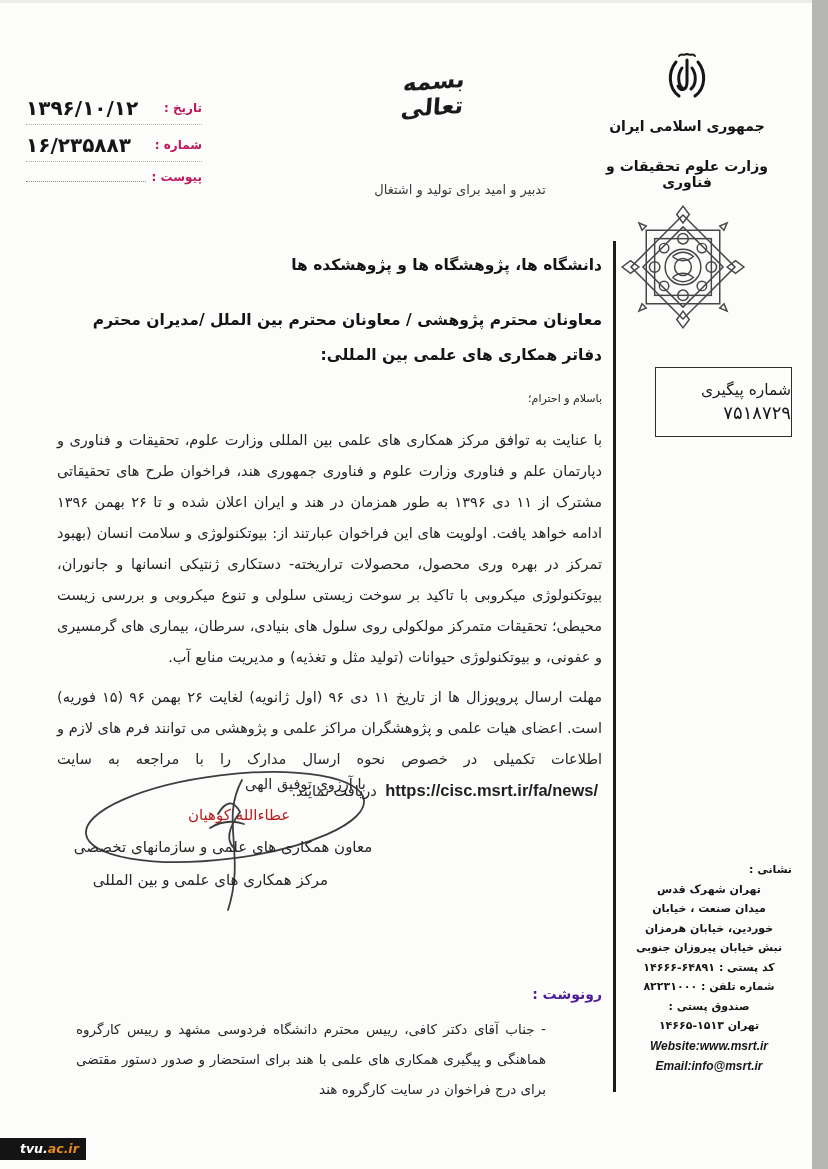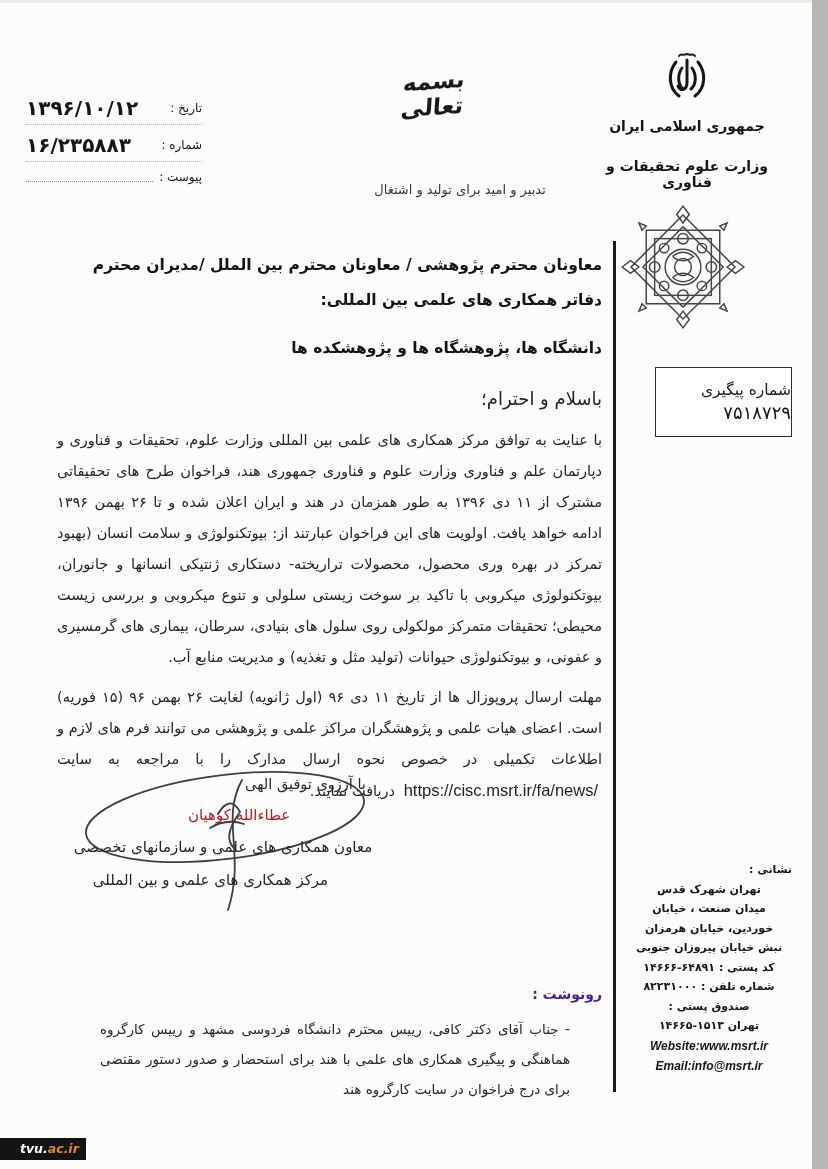--- a/index.html
+++ b/index.html
@@ -10,21 +10,21 @@
     font-family:"DejaVu Sans", sans-serif;
     direction:rtl;
   }
   .scan-edge-right { position:absolute; top:0; right:0; width:16px; height:100%; background:#b6b6b2; }
   .scan-edge-top { position:absolute; top:0; left:0; width:100%; height:3px; background:#ededea; }
 
   
   .refblock { position:absolute; left:26px; top:96px; width:176px; font-size:12px; }
   .refrow { display:flex; align-items:center; justify-content:flex-start; gap:6px;
             border-bottom:1px dotted #b5b5b0; padding-bottom:4px; margin-bottom:8px; }
-  .reflabel { font-weight:normal; color:#0f172a; white-space:nowrap; }
+  .reflabel { font-weight:bold; color:#be185d; white-space:nowrap; }
   .refval { direction:ltr; font-weight:bold; font-size:20px; color:#161616; letter-spacing:1px; flex:1; text-align:left; }
   .refrow.attach { border-bottom:none; }
   .dotfill { flex:1; border-bottom:1px dotted #8f8f8a; height:10px; }
 
   
   .besmele { position:absolute; left:368px; top:68px; width:130px; text-align:center;
              font-size:23px; font-weight:600; color:#1a1a1a; transform:skewX(-8deg) rotate(-4deg); }
   .emblem-wrap { position:absolute; left:592px; top:52px; width:190px; text-align:center; color:#141414; }
   .emblem-svg { display:block; margin:0 auto 4px auto; }
   .gov-line1 { font-size:14px; font-weight:600; margin-top:14px; }
@@ -39,38 +39,38 @@
                   border:1.5px solid #2e2e2e; background:#fdfdfc;
                   display:flex; flex-direction:column; align-items:flex-start; justify-content:center; gap:3px; }
   .tracking-label { font-size:15.5px; color:#1b1b1b; }
   .tracking-number { direction:ltr; font-size:18px; font-weight:500; letter-spacing:4px; color:#161616; }
 
   
   .body-col { position:absolute; left:57px; top:248px; width:545px; color:#242424; }
   .to-line { font-weight:bold; font-size:15.5px; line-height:35px; color:#141414; text-align:right; }
   .to-line.first { margin-bottom:13px; }
   .to-line.second { margin-bottom:20px; }
-  .salutation { font-size:18px; line-height:26px; margin-bottom:13px; text-align:right; }
+  .salutation { font-size:11px; line-height:26px; margin-bottom:13px; text-align:right; }
   .para { font-size:14.5px; line-height:31px; text-align:justify; }
   .para.p1 { margin-bottom:9px; }
   .url { direction:ltr; unicode-bidi:isolate; display:inline-block;
-         font-family:"Liberation Sans", sans-serif; font-weight:normal; font-size:16.5px;
+         font-family:"Liberation Sans", sans-serif; font-weight:bold; font-size:16.5px;
          color:#1f1f1f; letter-spacing:0; padding:0 4px; }
 
   
   .closing { position:absolute; left:218px; top:776px; width:175px; text-align:center; font-size:14.5px; color:#262626; }
   .signer-name { position:absolute; left:188px; top:806px; width:195px; text-align:left; font-size:15px; color:#b91c1c; }
   .signer-title1 { position:absolute; left:58px; top:838px; width:330px; text-align:center; font-size:15px; color:#262626; }
   .signer-title2 { position:absolute; left:58px; top:871px; width:305px; text-align:center; font-size:15px; color:#262626; }
   .sign-scribble { position:absolute; left:70px; top:762px; pointer-events:none; }
 
   
   .cc-block { position:absolute; left:57px; top:986px; width:545px; }
   .cc-label { font-weight:bold; font-size:14px; color:#4c1d95; text-align:right; margin-bottom:12px; }
-  .cc-item { margin-right:32px; width:470px; font-size:13.5px; line-height:30px; text-align:justify; color:#262626; }
+  .cc-item { margin-right:56px; width:470px; font-size:13.5px; line-height:30px; text-align:justify; color:#262626; }
 
   
   .sidebar { position:absolute; left:626px; top:860px; width:166px; direction:rtl;
              font-size:11px; font-weight:bold; line-height:19.5px; color:#161616; text-align:center; }
   .sidebar .addr-label { text-align:right; padding-left:4px; }
   .sb-num { direction:ltr; unicode-bidi:isolate; letter-spacing:0.5px; }
   .sb-latin { direction:ltr; unicode-bidi:isolate; font-style:italic; font-size:12px;
               font-family:"Liberation Sans", sans-serif; font-weight:bold; margin-top:1px; }
 
   
@@ -151,22 +151,22 @@
   </svg>
 
   <div class="vrule"></div>
 
   <div class="tracking-box">
     <span class="tracking-label">شماره پیگیری</span>
     <span class="tracking-number">۷۵۱۸۷۲۹</span>
   </div>
 
   <div class="body-col">
+    <div class="to-line second">دانشگاه ها، پژوهشگاه ها و پژوهشکده ها</div>
     <div class="to-line first">معاونان محترم پژوهشی / معاونان محترم بین الملل /مدیران محترم دفاتر همکاری های علمی بین المللی:</div>
-    <div class="to-line second">دانشگاه ها، پژوهشگاه ها و پژوهشکده ها</div>
     <div class="salutation">باسلام و احترام؛</div>
     <p class="para p1">با عنایت به توافق مرکز همکاری های علمی بین المللی وزارت علوم، تحقیقات و فناوری و دپارتمان علم و فناوری وزارت علوم و فناوری جمهوری هند، فراخوان طرح های تحقیقاتی مشترک از ۱۱ دی ۱۳۹۶ به طور همزمان در هند و ایران اعلان شده و تا ۲۶ بهمن ۱۳۹۶ ادامه خواهد یافت. اولویت های این فراخوان عبارتند از: بیوتکنولوژی و سلامت انسان (بهبود تمرکز در بهره وری محصول، محصولات تراریخته- دستکاری ژنتیکی انسانها و جانوران، بیوتکنولوژی میکروبی با تاکید بر سوخت زیستی سلولی و تنوع میکروبی و بررسی زیست محیطی؛ تحقیقات متمرکز مولکولی روی سلول های بنیادی، سرطان، بیماری های گرمسیری و عفونی، و بیوتکنولوژی حیوانات (تولید مثل و تغذیه) و مدیریت منابع آب.</p>
     <p class="para p2"><span>مهلت ارسال پروپوزال ها از تاریخ ۱۱ دی ۹۶ (اول ژانویه) لغایت ۲۶ بهمن ۹۶ (۱۵ فوریه) است. اعضای هیات علمی و پژوهشگران مراکز علمی و پژوهشی می توانند فرم های لازم و اطلاعات تکمیلی در خصوص نحوه ارسال مدارک را با مراجعه به سایت </span><span class="url" dir="ltr">https://cisc.msrt.ir/fa/news/</span><span> دریافت نمایند.</span></p>
   </div>
 
   <div class="closing">با آرزوی توفیق الهی</div>
   <div class="signer-name">عطاءالله کوهیان</div>
   <div class="signer-title1">معاون همکاری های علمی و سازمانهای تخصصی</div>
   <div class="signer-title2">مرکز همکاری های علمی و بین المللی</div>
   <svg class="sign-scribble" width="310" height="150" viewBox="0 0 310 150">

